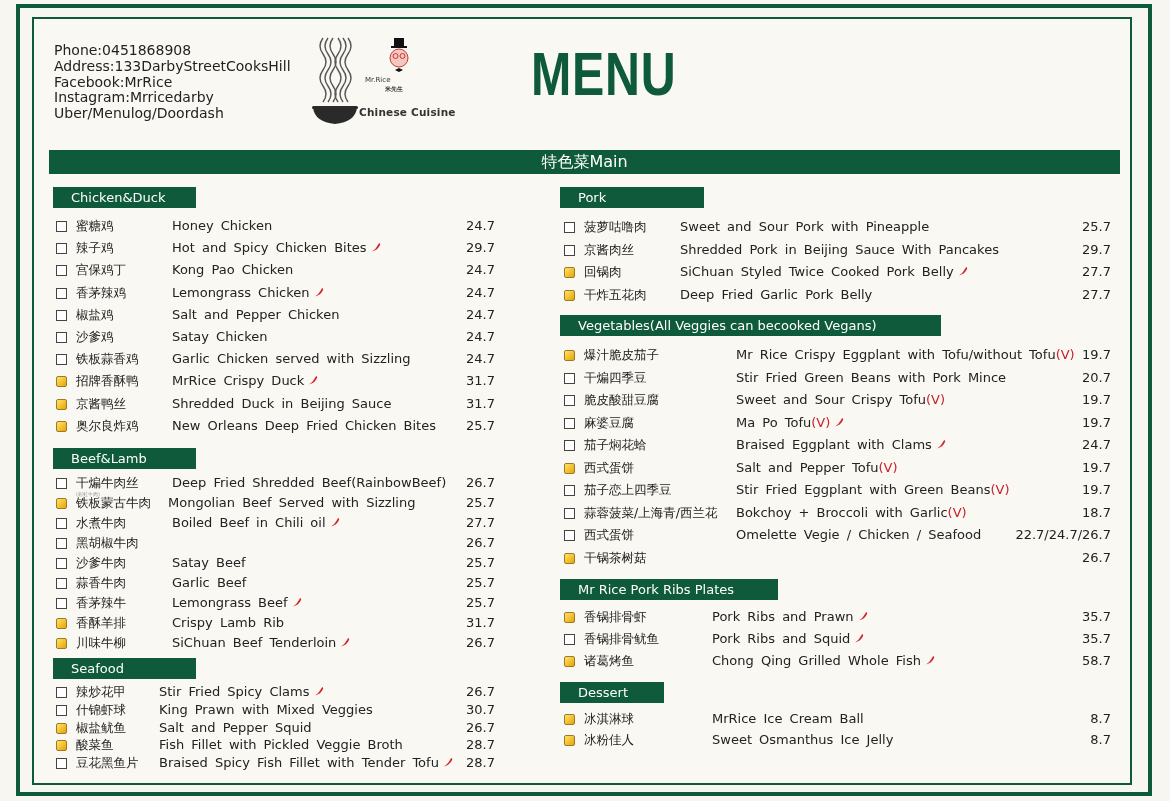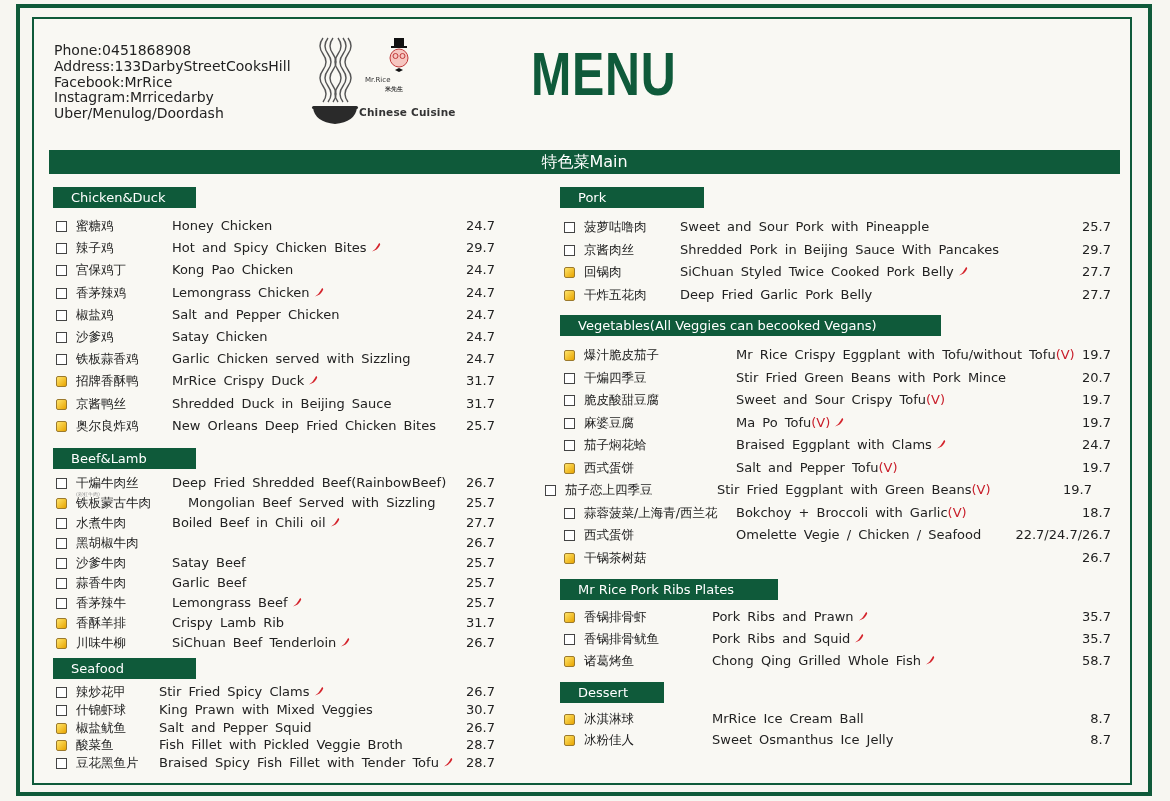--- a/index.html
+++ b/index.html
@@ -159,21 +159,21 @@
     </div>
     <div class="row" style="left: 56px; top: 473px; width: 439px;">
       <span class="mark box"></span>
       <span class="cn">干煸牛肉丝</span>
       <span class="en" style="left:116px"><span>Deep Fried Shredded Beef(RainbowBeef)</span></span>
       <span class="price" style="left:389px;width:50px">26.7</span>
     </div>
     <div class="row" style="left: 56px; top: 493px; width: 439px;">
       <span class="mark thumb"></span>
       <span class="cn">铁板蒙古牛肉</span>
-      <span class="en" style="left:132px"><span>Mongolian Beef Served with Sizzling</span></span>
+      <span class="en" style="left:112px"><span>Mongolian Beef Served with Sizzling</span></span>
       <span class="price" style="left:389px;width:50px">25.7</span>
     </div>
     <div class="row" style="left: 56px; top: 513px; width: 439px;">
       <span class="mark box"></span>
       <span class="cn">水煮牛肉</span>
       <span class="en" style="left:116px"><span>Boiled Beef in Chili oil</span><span class="chili"><svg viewBox="0 0 10 10">
             <path d="M8.5 1 q1.5 1 0 3 q-2 4 -7.5 5.5 q4 -2.5 6 -6.5 q0.5 -1.5 1.5 -2z" fill="#d4232b"></path>
           </svg></span></span>
       <span class="price" style="left:389px;width:50px">27.7</span>
     </div>
@@ -309,21 +309,21 @@
             <path d="M8.5 1 q1.5 1 0 3 q-2 4 -7.5 5.5 q4 -2.5 6 -6.5 q0.5 -1.5 1.5 -2z" fill="#d4232b"></path>
           </svg></span></span>
       <span class="price" style="left:436px;width:111px">24.7</span>
     </div>
     <div class="row" style="left: 564px; top: 458px; width: 547px;">
       <span class="mark thumb"></span>
       <span class="cn">西式蛋饼</span>
       <span class="en" style="left:172px"><span>Salt and Pepper Tofu</span><span class="v">(V)</span></span>
       <span class="price" style="left:436px;width:111px">19.7</span>
     </div>
-    <div class="row" style="left: 545px; top: 480px; width: 547px;">
+    <div class="row" style="left: 564px; top: 480px; width: 547px;">
       <span class="mark box"></span>
       <span class="cn">茄子恋上四季豆</span>
       <span class="en" style="left:172px"><span>Stir Fried Eggplant with Green Beans</span><span class="v">(V)</span></span>
       <span class="price" style="left:436px;width:111px">19.7</span>
     </div>
     <div class="row" style="left: 564px; top: 503px; width: 547px;">
       <span class="mark box"></span>
       <span class="cn">蒜蓉菠菜/上海青/西兰花</span>
       <span class="en" style="left:172px"><span>Bokchoy + Broccoli with Garlic</span><span class="v">(V)</span></span>
       <span class="price" style="left:436px;width:111px">18.7</span>

